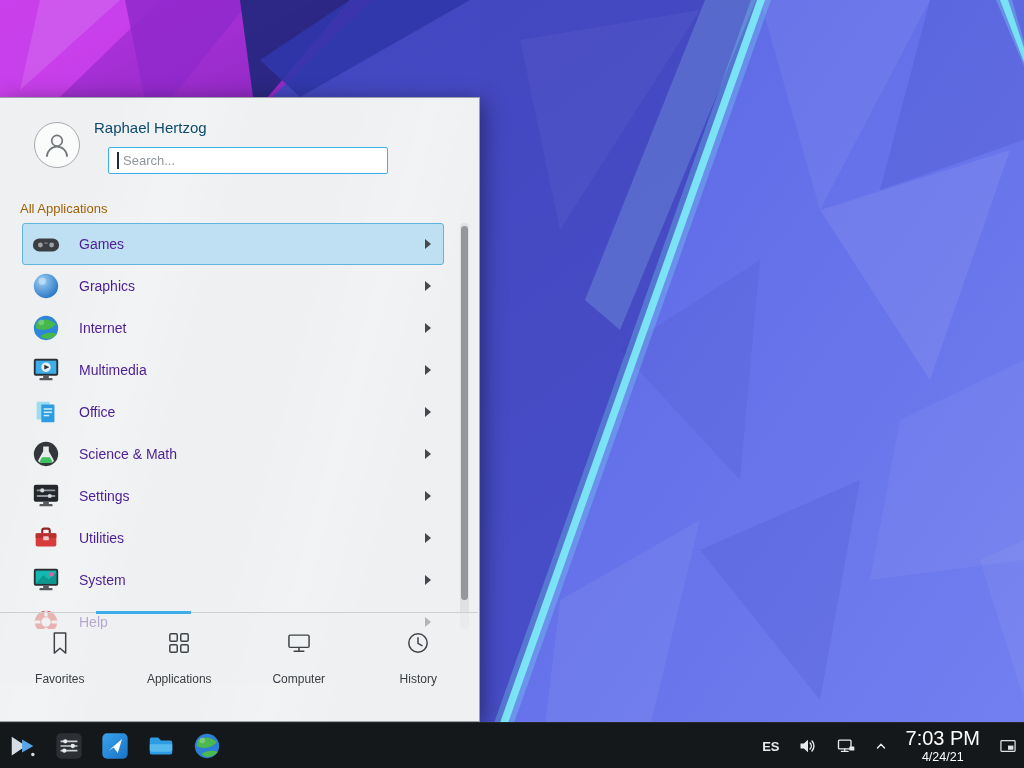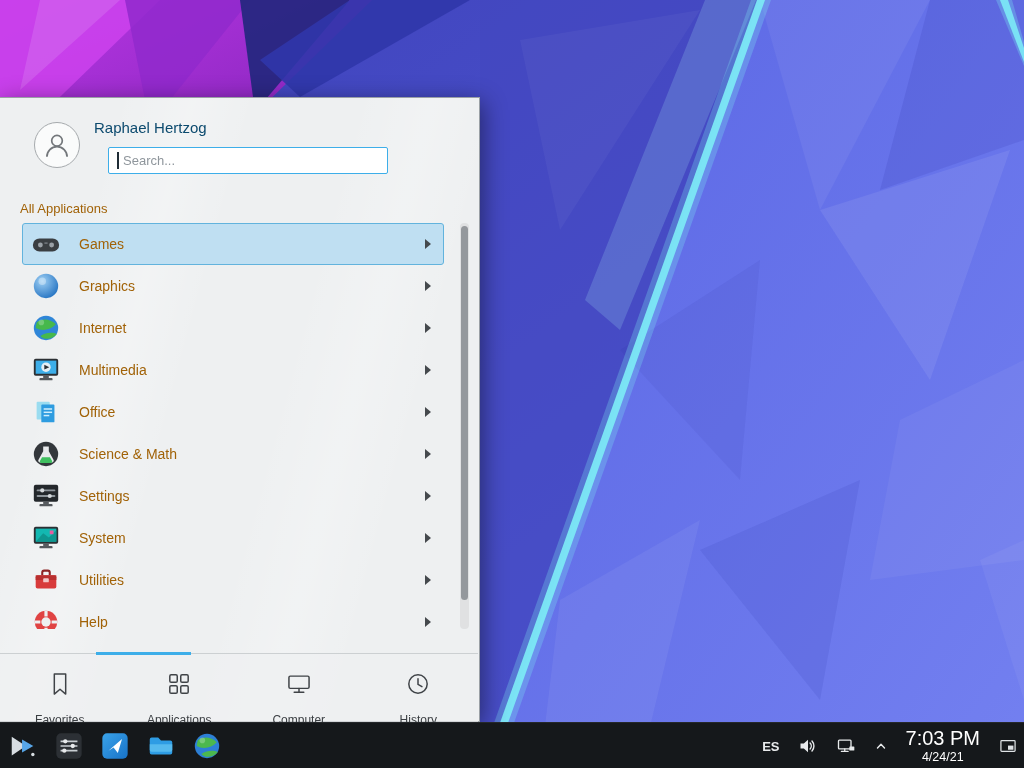--- a/index.html
+++ b/index.html
@@ -22,29 +22,29 @@
             font-size:13px; padding:0 8px 0 14px; color:#232629; outline:none;
             font-family:"Liberation Sans","DejaVu Sans",sans-serif; }
   .search::placeholder { color:#8f969c; opacity:1; }
   .caret { position:absolute; left:117px; top:54px; width:1.5px; height:17px; background:#1f2c36; }
   .section-label { position:absolute; left:20px; top:103px; font-size:13px; color:#a16207; }
 
   .cat-list { position:absolute; left:0; top:125px; width:480px; height:406px; overflow:hidden; }
   .row { position:relative; height:42px; margin:0 36px 0 22px; display:flex; align-items:center;
          padding-left:8px; border-radius:3px; border:1px solid transparent; cursor:default; }
   .row.selected { background:#bfdff2; border-color:#62b3dd; }
-  .row-label { font-size:14px; color:#a16207; margin-left:18px;text-align:center; }
+  .row-label { font-size:14px; color:#4c1d95; margin-left:18px;text-align:center; }
   .ci { width:30px; height:30px; display:inline-flex; align-items:center; justify-content:center; flex:0 0 30px; }
   .ci svg { width:30px; height:30px; }
   .sub-arrow { position:absolute; right:12px; top:50%; margin-top:-5px; width:0; height:0;
                border-left:6px solid #45494d; border-top:5px solid transparent; border-bottom:5px solid transparent; }
   .scroll-track { position:absolute; left:460px; top:125px; width:9px; height:406px; background:rgba(0,0,0,.06); border-radius:4px; }
   .scroll-handle { position:absolute; left:461px; top:128px; width:7px; height:374px; background:#94989c; border-radius:3.5px; }
 
-  .footer { position:absolute; left:0; top:555px; width:478px; height:71px; display:flex; border-top:1px solid #ccd0d2; background:rgba(238,240,241,.65);text-align:right; }
+  .footer { position:absolute; left:0; top:514px; width:478px; height:71px; display:flex; border-top:1px solid #ccd0d2; background:rgba(238,240,241,.65);text-align:right; }
   .tab-indicator { position:absolute; top:-2px; left:20%; width:20%; height:3px; background:#3daee9; }
   .tab { flex:1 1 0; display:flex; flex-direction:column; align-items:center; padding-top:16px; cursor:default; }
   .tab svg { width:28px; height:28px; }
   .tab-label { font-size:12px; color:#3a3e42; margin-top:11px; }
 
   
   .panel { position:absolute; left:0; bottom:0; width:1024px; height:46px; background:#15181b;
            border-top:1px solid rgba(255,255,255,.07); display:flex; align-items:center; }
   .panel-left { display:flex; align-items:center; gap:16px; padding-left:8px; }
   .p-icon { width:30px; height:30px; display:inline-flex; align-items:center; justify-content:center; }
@@ -218,42 +218,42 @@
               <rect x="9" y="24.5" width="14" height="2.5" rx="1" fill="#55595d"></rect>
             </svg>
         </span>
         <span class="row-label">Settings</span>
         <span class="sub-arrow"></span>
       </div>
 
       <div class="row">
         <span class="ci">
           <svg viewBox="0 0 32 32">
+              <path d="M12 11 v-3 a2 2 0 0 1 2 -2 h4 a2 2 0 0 1 2 2 v3" fill="none" stroke="#8c2424" stroke-width="2.2"></path>
+              <rect x="5" y="11" width="22" height="14" rx="2" fill="#d83b3b"></rect>
+              <rect x="5" y="11" width="22" height="5" fill="#b92f2f"></rect>
+              <rect x="13" y="14" width="6" height="4.5" rx="1" fill="#f2c7c7"></rect>
+            </svg>
+        </span>
+        <span class="row-label">Utilities</span>
+        <span class="sub-arrow"></span>
+      </div>
+
+      <div class="row">
+        <span class="ci">
+          <svg viewBox="0 0 32 32">
               <rect x="3" y="4" width="26" height="18" rx="2" fill="#2b2f33"></rect>
               <rect x="5" y="6" width="22" height="14" fill="#13b8b1"></rect>
               <path d="M5 20 L13 11 L19 15.5 L27 8 V20 Z" fill="#0e8f8a" opacity="0.85"></path>
               <rect x="20" y="8" width="4" height="4" fill="#e85ca0"></rect>
               <rect x="13" y="22" width="6" height="2.5" fill="#55595d"></rect>
               <rect x="9" y="24.5" width="14" height="2.5" rx="1" fill="#55595d"></rect>
             </svg>
         </span>
         <span class="row-label">System</span>
-        <span class="sub-arrow"></span>
-      </div>
-
-      <div class="row">
-        <span class="ci">
-          <svg viewBox="0 0 32 32">
-              <path d="M12 11 v-3 a2 2 0 0 1 2 -2 h4 a2 2 0 0 1 2 2 v3" fill="none" stroke="#8c2424" stroke-width="2.2"></path>
-              <rect x="5" y="11" width="22" height="14" rx="2" fill="#d83b3b"></rect>
-              <rect x="5" y="11" width="22" height="5" fill="#b92f2f"></rect>
-              <rect x="13" y="14" width="6" height="4.5" rx="1" fill="#f2c7c7"></rect>
-            </svg>
-        </span>
-        <span class="row-label">Utilities</span>
         <span class="sub-arrow"></span>
       </div>
 
       <div class="row">
         <span class="ci">
           <svg viewBox="0 0 32 32">
               <circle cx="16" cy="16" r="12" fill="#e04343"></circle>
               <path d="M16 4 v6 M16 22 v6 M4 16 h6 M22 16 h6" stroke="#eef0f1" stroke-width="3.4"></path>
               <circle cx="16" cy="16" r="5" fill="#eef0f1"></circle>
             </svg>

